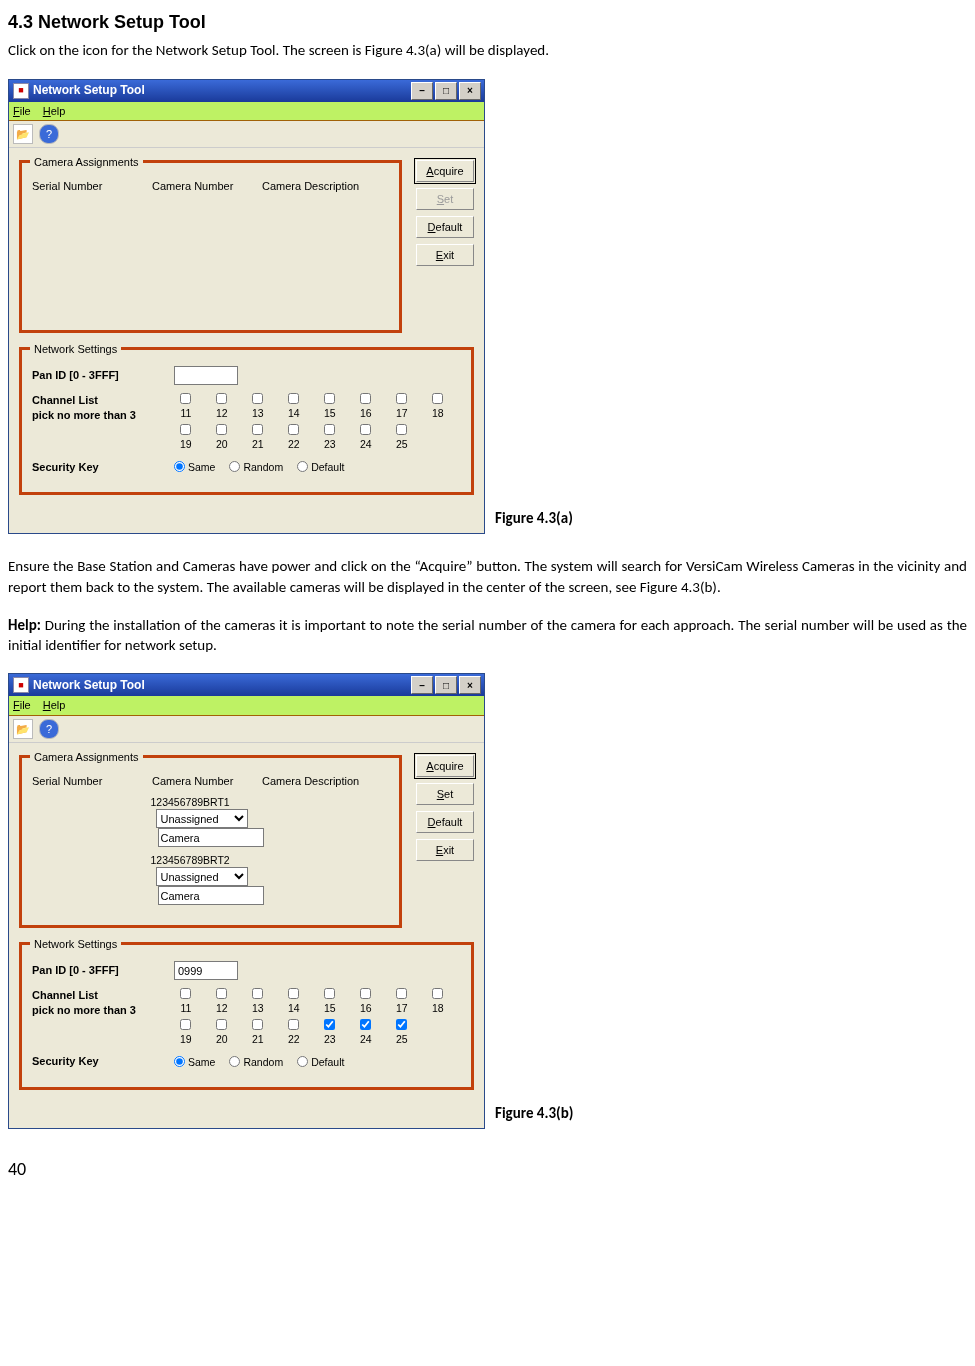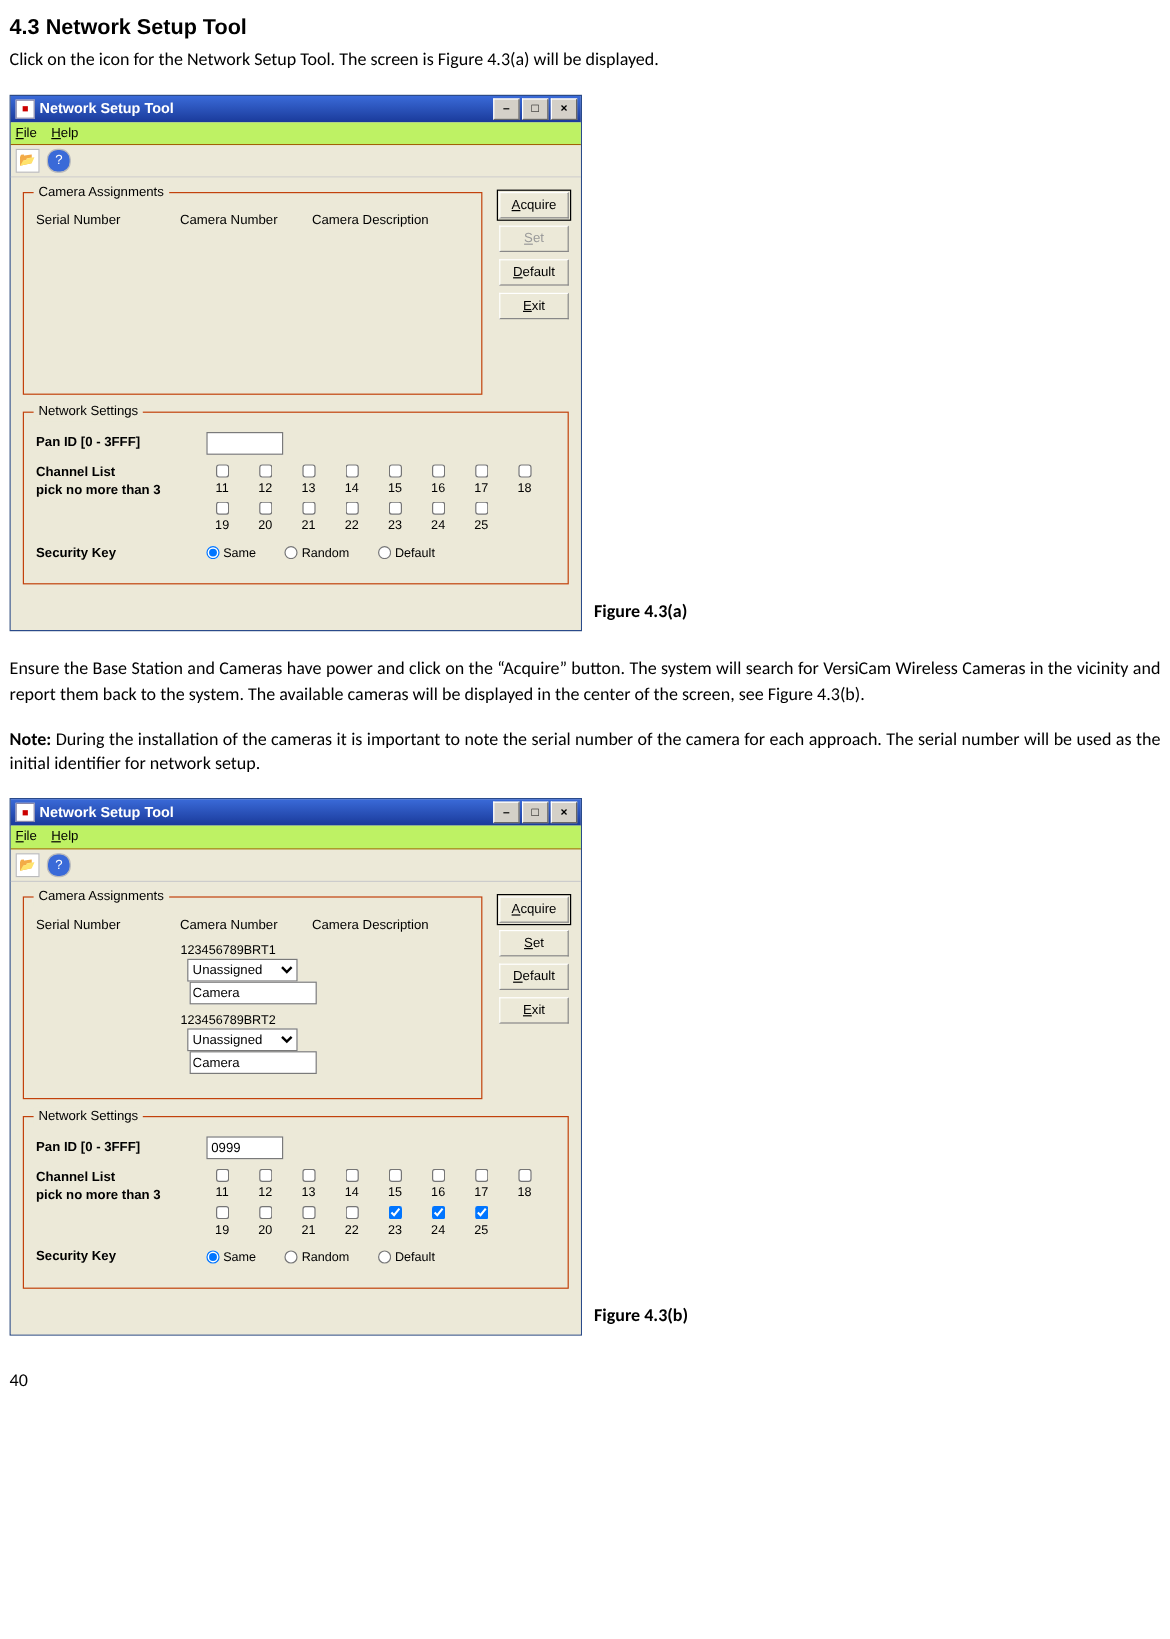--- a/index.html
+++ b/index.html
@@ -26,21 +26,21 @@
     align-items: flex-end;
     gap: 10px;
     margin-bottom: 22px;
   }
   .fig-caption {
     font-weight: bold;
     font-size: 15px;
     padding-bottom: 6px;
   }
   .page-num {
-    font-size: 15px;
+    font-size: 18px;
     margin-top: 28px;
   }
 
   
   .app-window {
     width: 475px;
     border: 1px solid #2a4a8a;
     font-family: Tahoma, Arial, sans-serif;
     font-size: 11px;
     background: #ece9d8;
@@ -97,21 +97,21 @@
     border:1px solid #bbb;
     background:#fff;
     display:flex; align-items:center; justify-content:center;
     font-size:11px;
   }
   .client {
     background: #ece9d8;
     padding: 12px 10px 24px 10px;
   }
   .groupbox {
-    border: 1px solid #c2410c;
+    border: 3px solid #c2410c;
     position: relative;
     padding: 16px 10px 10px 10px;
     margin-bottom: 14px;
   }
   .groupbox .legend {
     position: absolute;
     top: -8px; left: 8px;
     background: #ece9d8;
     padding: 0 4px;
     font-size: 11px;
@@ -166,21 +166,21 @@
   .net-row { display:flex; align-items:center; margin-bottom:8px; font-size:11px; }
   .net-label { width: 142px; font-size:11px;font-weight:bold; }
   .pan-input {
     width: 56px; height:15px;
     border:1px solid #7a7a7a; background:#fff;
     font-size:11px; padding:1px 3px;
   }
   .chan-list { display:flex; flex-wrap:wrap; gap: 4px 4px; width: 300px; }
   .chan-item { display:flex; align-items:center; gap:2px; width:32px; font-size:10.5px;flex-direction:column; }
   .chan-item input { width:11px; height:11px; margin:0; }
-  .radio-row { display:flex; gap:24px; align-items:flex-end; font-size:10.5px; }
+  .radio-row { display:flex; gap:14px; align-items:flex-end; font-size:10.5px; }
   .radio-row label { display:flex; align-items:center; gap:3px; }
   .radio-row input { margin:0; width:11px; height:11px; }
 
   .bold { font-weight: bold; }
 </style>
 </head>
 <body>
 
 <div class="section-heading">4.3 Network Setup Tool</div>
 <p class="para">Click on the icon for the Network Setup Tool. The screen is Figure 4.3(a) will be displayed.</p>
@@ -311,21 +311,21 @@
         </div>
       </div>
     </div>
   </div>
   <div class="fig-caption">Figure 4.3(a)</div>
 </div>
 
 <p class="para">Ensure the Base Station and Cameras have power and click on the “Acquire” button. The system will search for VersiCam Wireless Cameras in the vicinity and report them back to the system. The available cameras will be displayed in the center of the screen, see Figure 4.3(b).</p>
 
 <p class="para">
-  <span class="bold">Note:</span><span> During the installation of the cameras it is important to note the serial number of the camera for each approach. The serial number will be used as the initial identifier for network setup.</span>
+  <span class="bold">Help:</span><span> During the installation of the cameras it is important to note the serial number of the camera for each approach. The serial number will be used as the initial identifier for network setup.</span>
 </p>
 
 <div class="fig-row">
   <div class="app-window" id="win-b">
     <div class="titlebar">
       <span class="app-icon">■</span>
       <span class="title-text">Network Setup Tool</span>
       <span class="win-btns">
         <span class="win-btn">–</span>
         <span class="win-btn">□</span>

